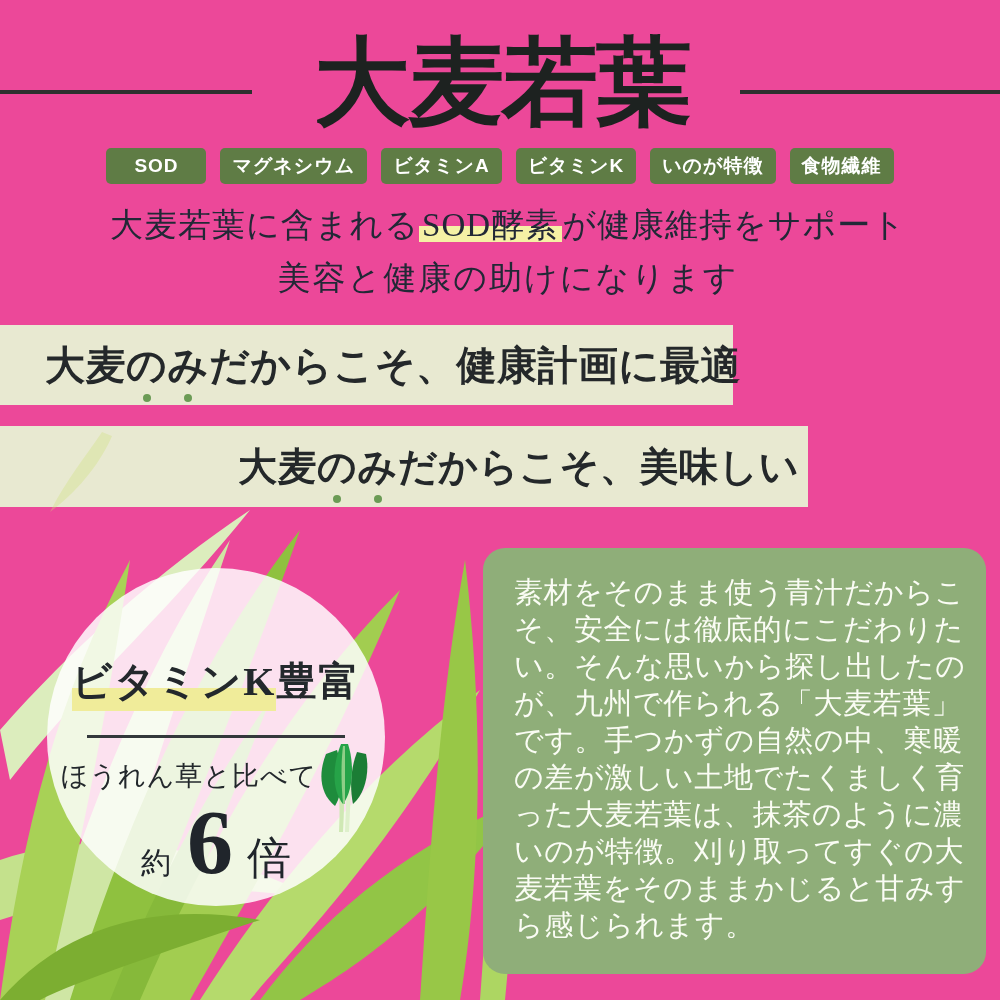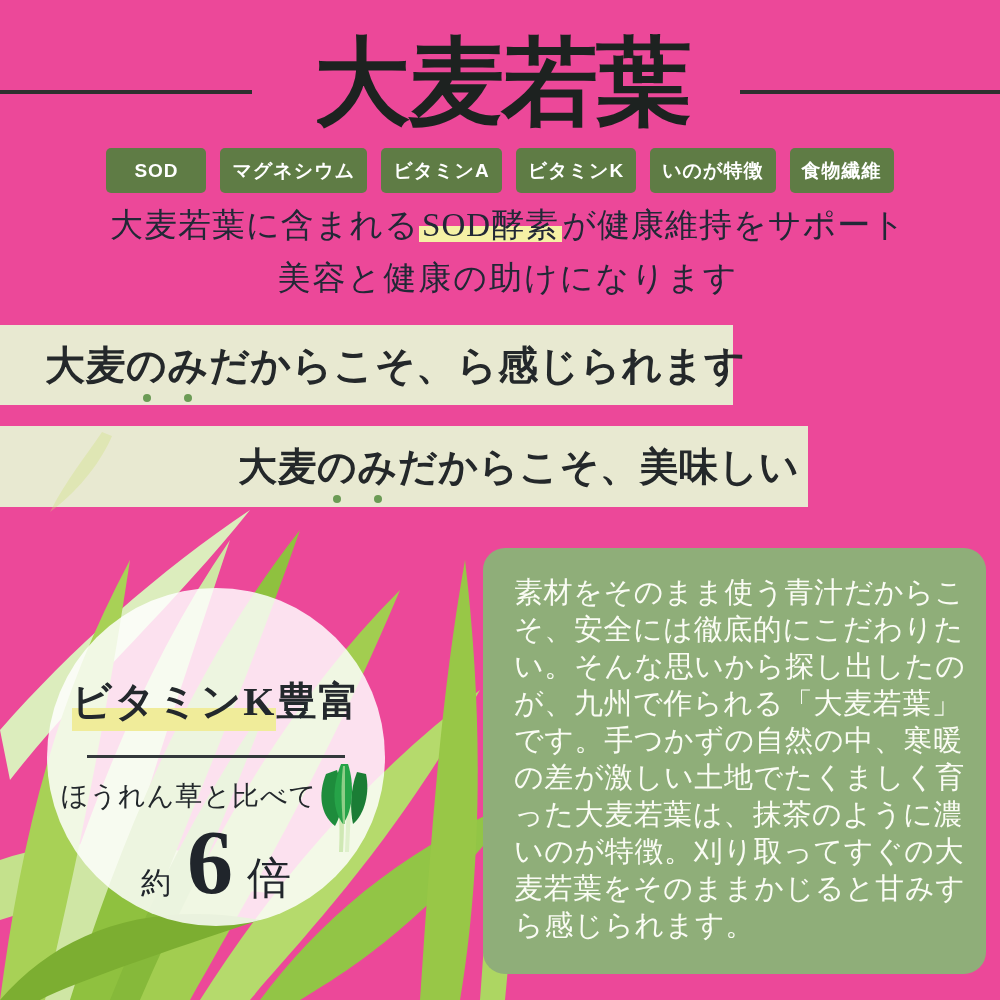--- a/index.html
+++ b/index.html
@@ -13,21 +13,21 @@
   
   .title-row{ position:absolute; top:28px; left:0; right:0; height:110px;
     display:flex; align-items:center; }
   .rule{ height:4px; background:#2d302e; }
   .rule-left{ width:252px; margin-top:18px; }
   .rule-right{ flex:1; margin-top:18px; }
   .page-title{ font-size:96px; font-weight:700; color:#1d2220; line-height:1;
     letter-spacing:-2px; margin:0 50px 0 62px; white-space:nowrap; }
 
   
-  .badges{ position:absolute; top:148px; left:0; right:0; height:45px;
+  .badges{ position:absolute; top:148px; left:0; right:0; height:36px;
     display:flex; justify-content:center; gap:14px; }
   .badge{ background:#5f7c45; color:#ffffff; border-radius:5px;
     min-width:100px; padding:0 12px; display:flex; align-items:center; justify-content:center;
     font-family:"Liberation Sans","DejaVu Sans",sans-serif;
     font-size:19px; font-weight:700; letter-spacing:1px; }
 
   
   .intro{ position:absolute; top:203px; left:0; right:0; text-align:center;
     color:#222836;margin-left:16px; }
   .intro-line1{ font-size:33px; letter-spacing:1px; }
@@ -46,21 +46,21 @@
     width:8px; height:8px; border-radius:50%; background:#6b9b55; }
   .emph::before{ left:calc(25% - 4px); }
   .emph::after{ left:calc(75% - 4px); }
 
   
   .grass-wrap{ position:absolute; left:0; top:500px; width:520px; height:500px; }
   .grass-wrap svg{ display:block; width:100%; height:100%; }
   .leaf-overlay{ position:absolute; left:50px; top:432px; width:70px; height:80px; opacity:.32; }
 
   
-  .circle{ position:absolute; left:47px; top:588px; width:338px; height:338px;
+  .circle{ position:absolute; left:47px; top:568px; width:338px; height:338px;
     border-radius:50%; background:rgba(255,255,255,0.84); }
   .circle-headline{ position:absolute; top:86px; left:0; right:0; text-align:center;
     font-size:40px; font-weight:700; color:#23282c; letter-spacing:2px; white-space:nowrap; }
   .hl-yellow-k{
     background:linear-gradient(to bottom, rgba(0,0,0,0) 55%, #f0ec9a 55%);
     padding-bottom:7px; }
   .circle-divider{ position:absolute; top:167px; left:40px; right:40px; height:3px; background:#33383b; }
   .circle-compare-row{ position:absolute; top:190px; left:0; right:0;
     display:flex; justify-content:center; align-items:flex-start; }
   .compare-text{ font-size:27px; letter-spacing:1px; color:#23282c; line-height:1.2; margin-top:2px; white-space:nowrap; }
@@ -98,21 +98,21 @@
   </div>
 
   <div class="intro">
     <div class="intro-line1"><span>大麦若葉に含まれる</span><span class="hl-yellow">SOD酵素</span><span>が健康維持をサポート</span></div>
     <div class="intro-line2">美容と健康の助けになります</div>
   </div>
 
   <div class="banner banner-1">
       <span>大麦</span>
       <span class="emph">のみ</span>
-      <span>だからこそ、ら感じられます</span>
+      <span>だからこそ、健康計画に最適</span>
     </div>
 
   <div class="banner banner-2">
       <span>大麦</span>
       <span class="emph">のみ</span>
       <span>だからこそ、美味しい</span>
     </div>
 
   <div class="grass-wrap">
     <svg viewBox="0 0 520 500" preserveAspectRatio="none">

